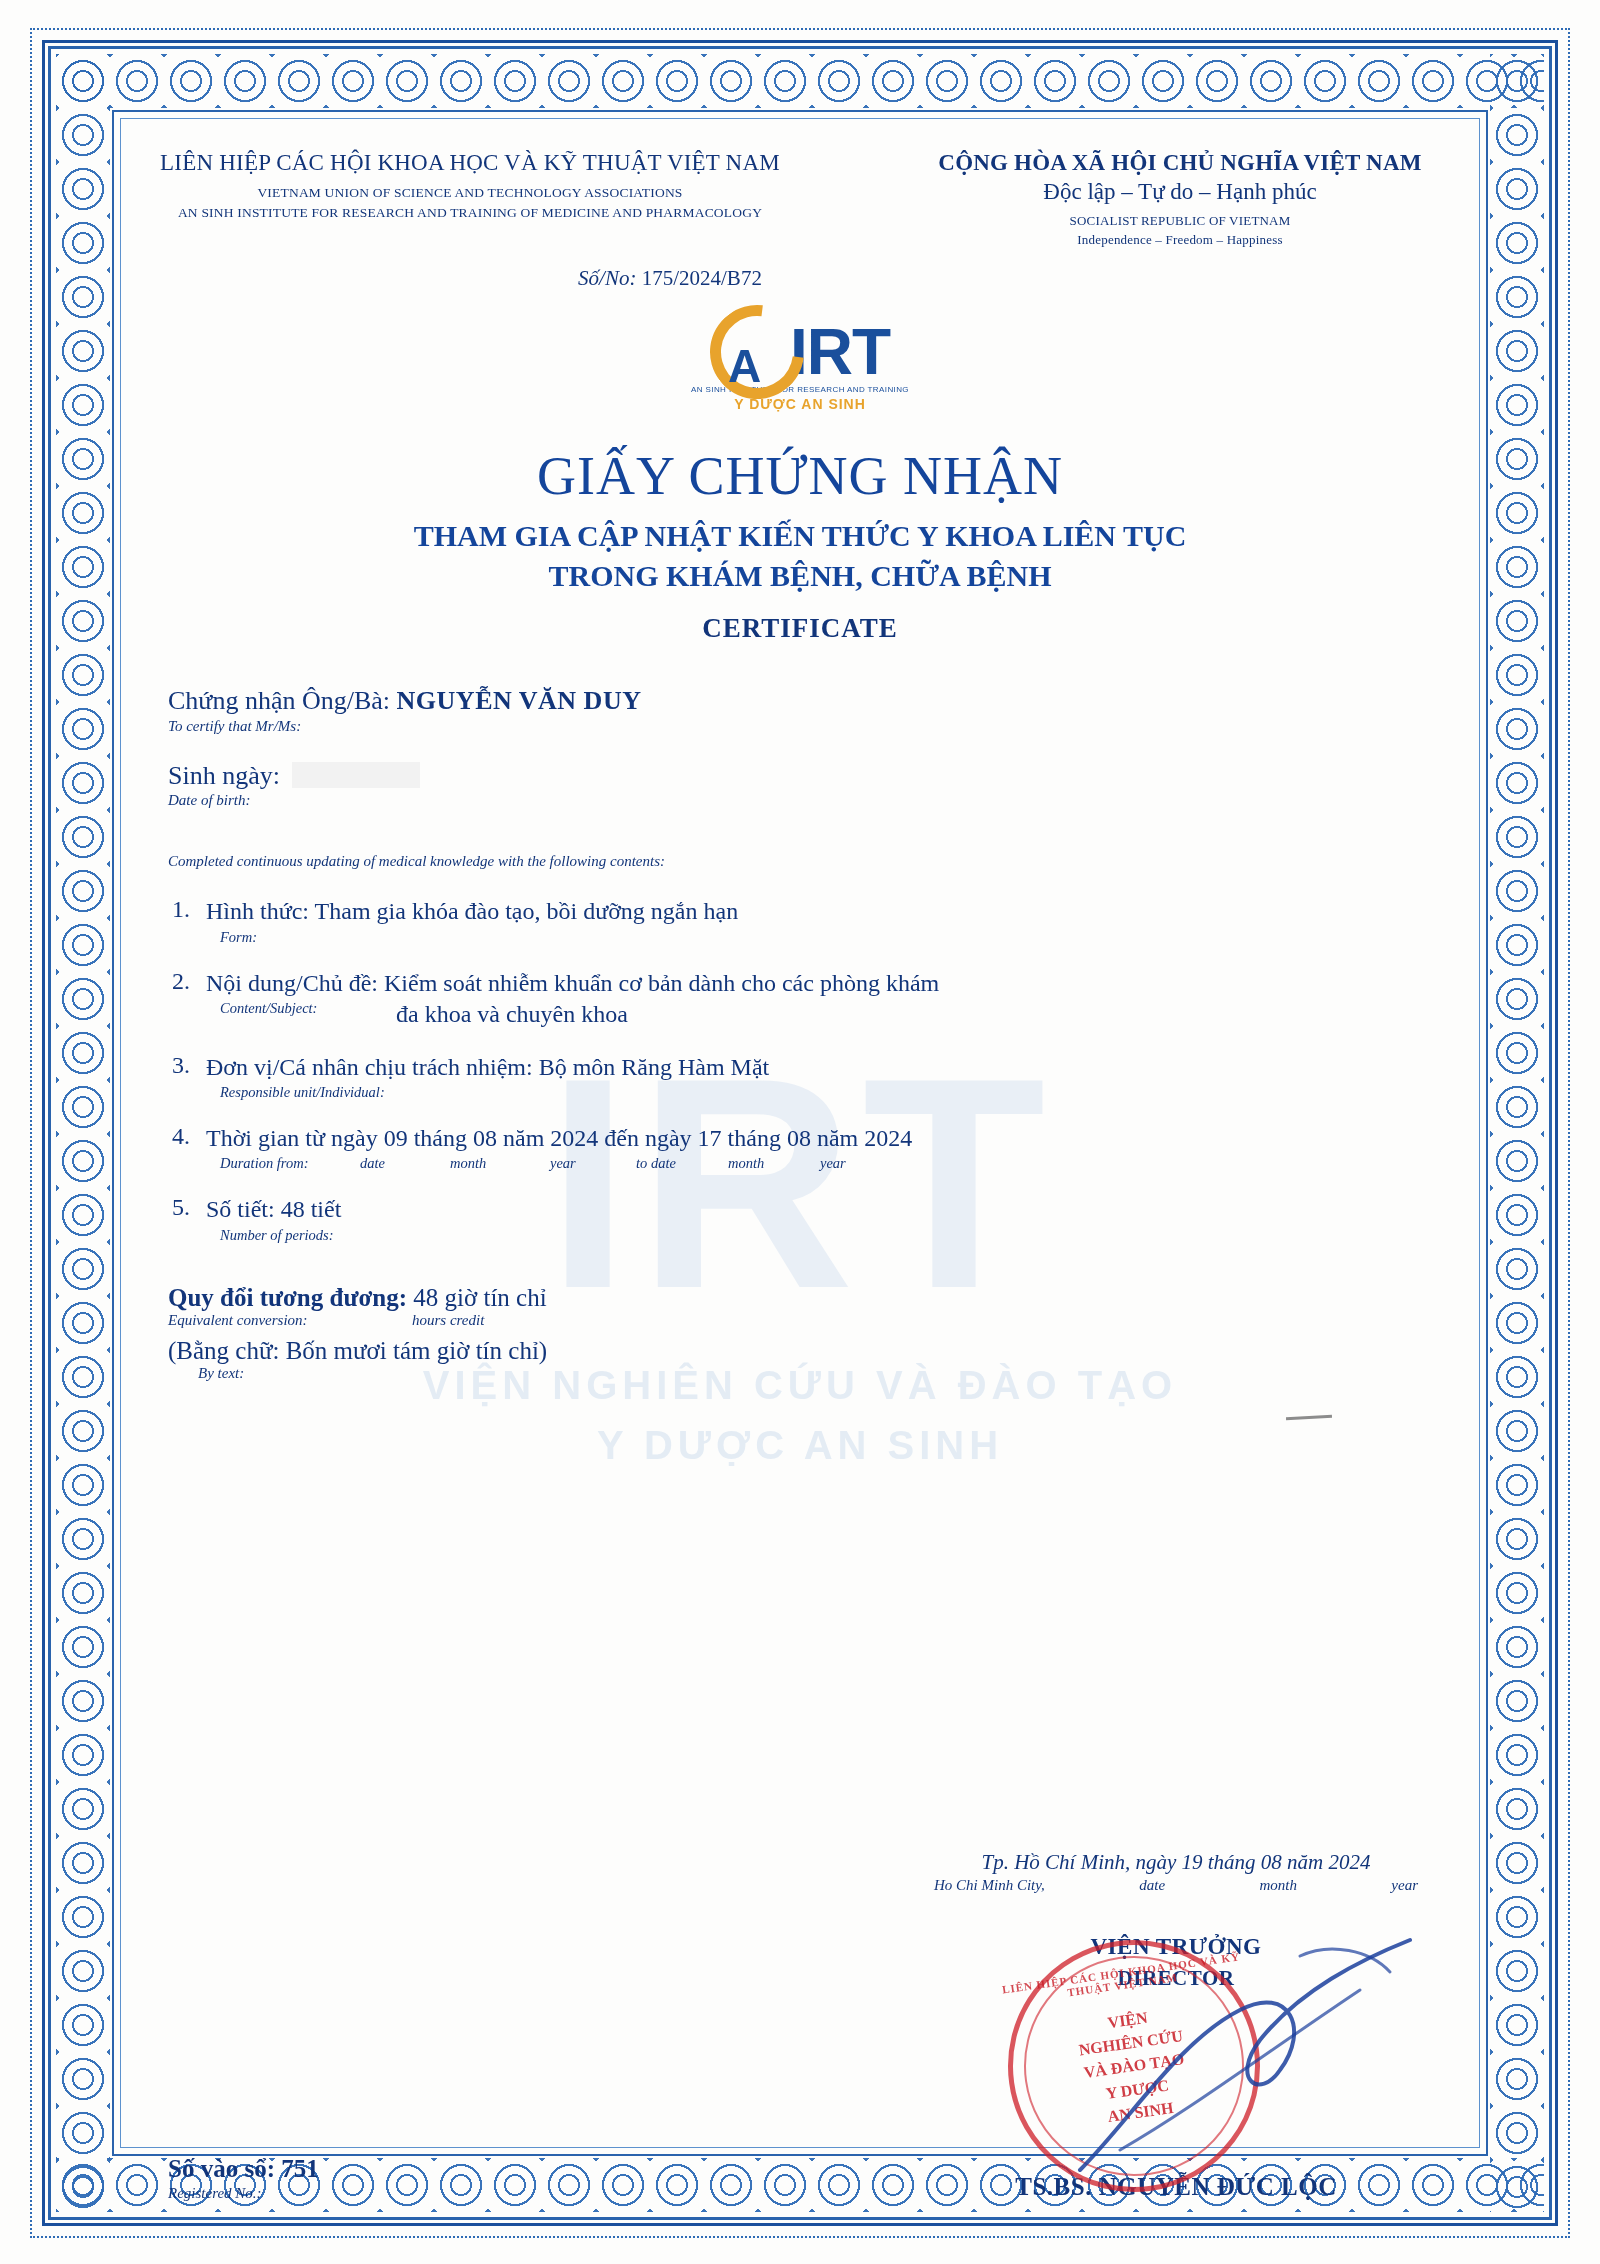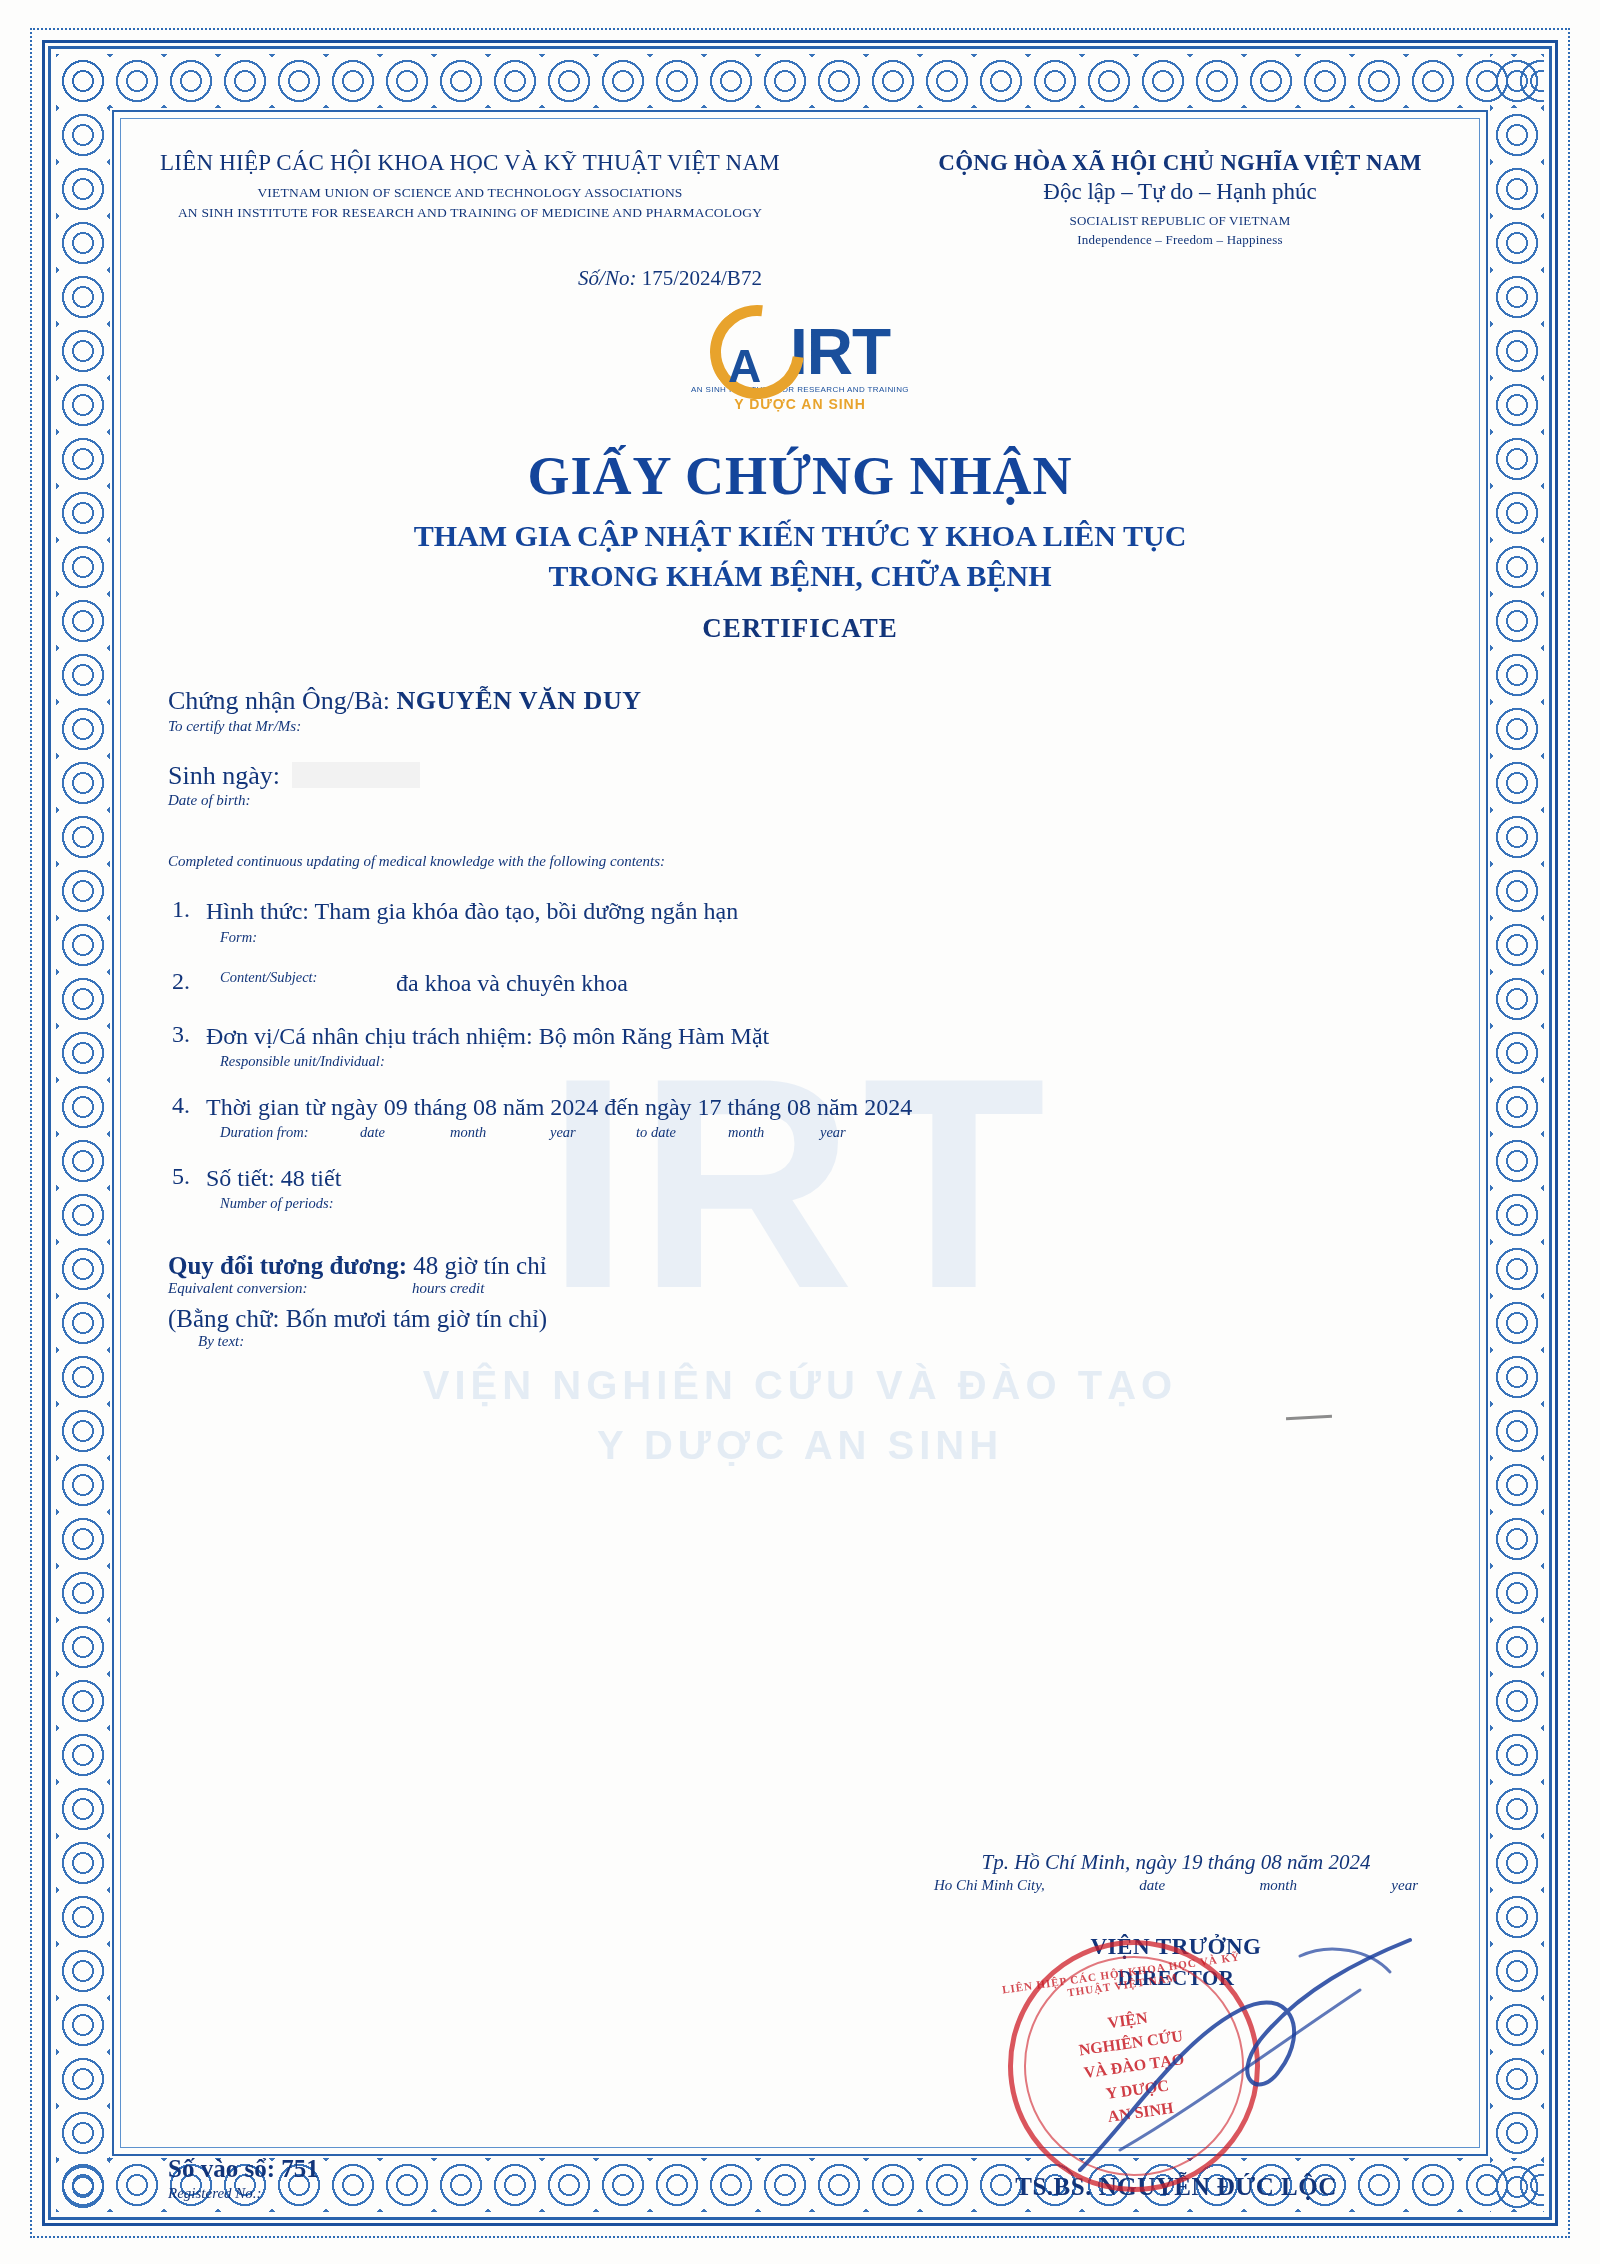--- a/index.html
+++ b/index.html
@@ -196,21 +196,21 @@
     font-size: 14px;
     font-weight: bold;
     color: #e8a32c;
     letter-spacing: 1px;
     margin-top: 2px;
   }
 
   .title-main {
     text-align: center;
     font-size: 54px;
-    font-weight: bold;
+    font-weight: normal;
     letter-spacing: 1px;
     margin-top: 22px;
     color: #14459b;
   }
   .title-sub1 {
     text-align: center;
     font-size: 30px;
     font-weight: bold;
     margin-top: 12px;
     color: #14459b;
@@ -528,20 +528,24 @@
     <ol class="items">
       <li>
         <div class="it-vi">
           <span>Hình thức:</span>
           <span>Tham gia khóa đào tạo, bồi dưỡng ngắn hạn</span>
         </div>
         <div class="it-en">Form:</div>
       </li>
 
       <li>
+        <div class="it-vi">
+          <span>Nội dung/Chủ đề:</span>
+          <span>Kiểm soát nhiễm khuẩn cơ bản dành cho các phòng khám</span>
+        </div>
         <div style="display:flex;align-items:flex-start;">
           <div class="it-en" style="width:176px;flex:none;">Content/Subject:</div>
           <div class="it-vi">đa khoa và chuyên khoa</div>
         </div>
       </li>
 
       <li>
         <div class="it-vi">
           <span>Đơn vị/Cá nhân chịu trách nhiệm:</span>
           <span>Bộ môn Răng Hàm Mặt</span>

